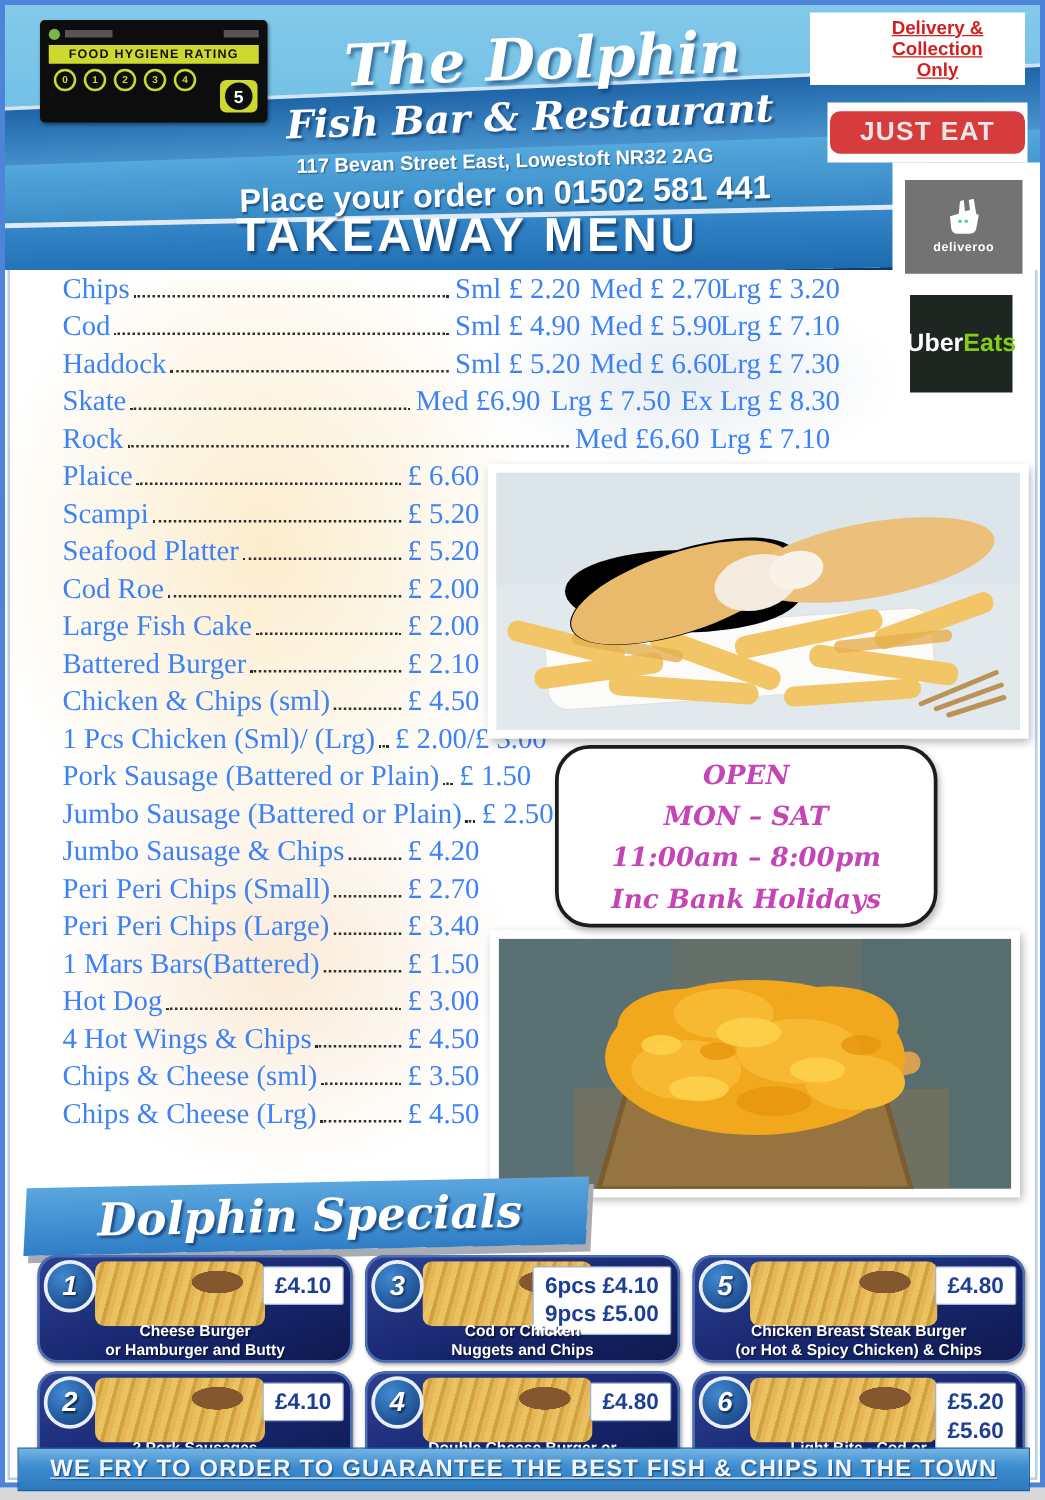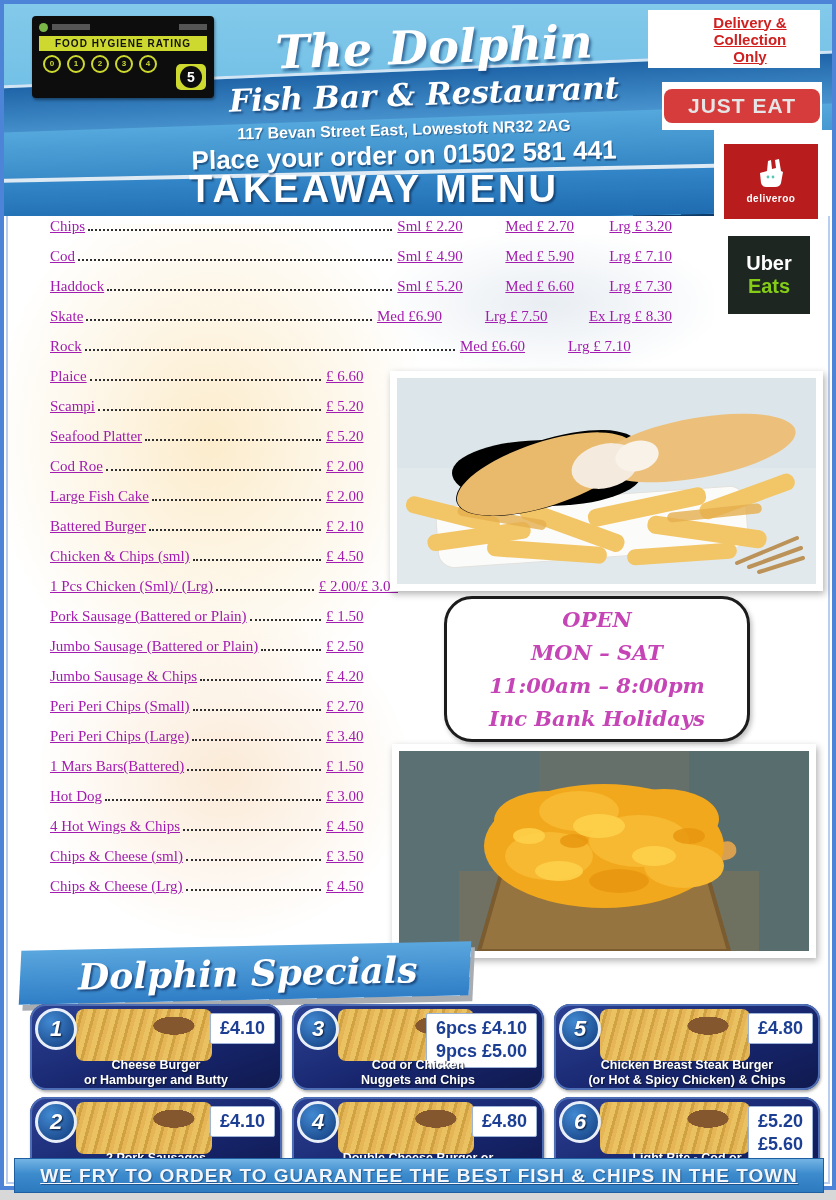--- a/index.html
+++ b/index.html
@@ -48,38 +48,38 @@
                  font:700 14px/22px "Liberation Sans",sans-serif;text-align:center;}
   
   .delivery-note{position:absolute;right:12px;top:6px;width:172px;height:58px;background:#fff;z-index:6;
                  display:flex;flex-direction:column;justify-content:center;text-align:center;
                  font:700 15px "Liberation Sans",sans-serif;color:#d02020;}
   .delivery-note span{text-decoration:underline;margin-left:32px;}
   .je-patch{position:absolute;right:10px;top:78px;width:160px;height:48px;background:#fff;z-index:6;
             display:flex;align-items:center;justify-content:center;}
   .je-badge{background:#d63c3c;border-radius:8px;padding:5px 24px;color:#e5e5e5;
             font:800 21px "Liberation Sans",sans-serif;letter-spacing:1px;}
-  .roo{position:absolute;right:14px;top:140px;width:94px;height:75px;background:#b91c1c;z-index:7;
+  .roo{position:absolute;right:14px;top:140px;width:94px;height:75px;background:#737373;z-index:7;
        display:flex;flex-direction:column;align-items:center;justify-content:center;gap:0;}
   .roo-word{color:#fff;font:700 10px "Liberation Sans",sans-serif;letter-spacing:.5px;}
   .uber{position:absolute;right:22px;top:232px;width:82px;height:78px;background:#1e2622;z-index:7;
-        display:flex;flex-direction:column;align-items:center;justify-content:center;line-height:1.05;}
+        display:flex;flex-direction:row;align-items:center;justify-content:center;line-height:1.05;}
   .uber .u1{color:#fff;font:700 20px "Liberation Sans",sans-serif;}
   .uber .u2{color:#84cc16;font:700 20px "Liberation Sans",sans-serif;}
   
   .ghost1,.ghost2,.ghost3{position:absolute;pointer-events:none;}
   .ghost1{left:0;top:220px;width:430px;height:480px;
           background:radial-gradient(ellipse at 48% 45%,rgba(246,205,120,.38),rgba(246,205,120,0) 70%);}
   .ghost2{left:30px;top:600px;width:380px;height:340px;
           background:radial-gradient(ellipse at 50% 50%,rgba(240,180,110,.28),rgba(240,180,110,0) 70%);}
   .ghost3{left:380px;top:230px;width:330px;height:140px;
           background:radial-gradient(ellipse at 50% 50%,rgba(210,220,230,.5),rgba(210,220,230,0) 75%);}
   
   .menu-list{position:absolute;left:46px;top:214px;width:640px;font-family:"Liberation Serif",serif;
-             font-size:15px;color:#a21caf;z-index:2;text-decoration:underline;}
+             font-size:23px;color:#3b82f6;z-index:2;}
   .mrow{display:flex;align-items:baseline;height:30px;width:622px;}
   .srow{display:flex;align-items:baseline;height:30px;width:348px;}
   .iname{white-space:nowrap;}
   .dots{flex:1;border-bottom:2px dotted #2e2e2e;margin:0 5px 5px 3px;min-width:8px;}
   .mp{white-space:nowrap;}
   .mp1{width:108px;}
   .mp2{width:104px;}
   .sprice{min-width:72px;white-space:nowrap;}
   
   .photo-frame{position:absolute;background:#fff;padding:7px;box-shadow:2px 3px 7px rgba(0,0,0,.3);z-index:2;}

